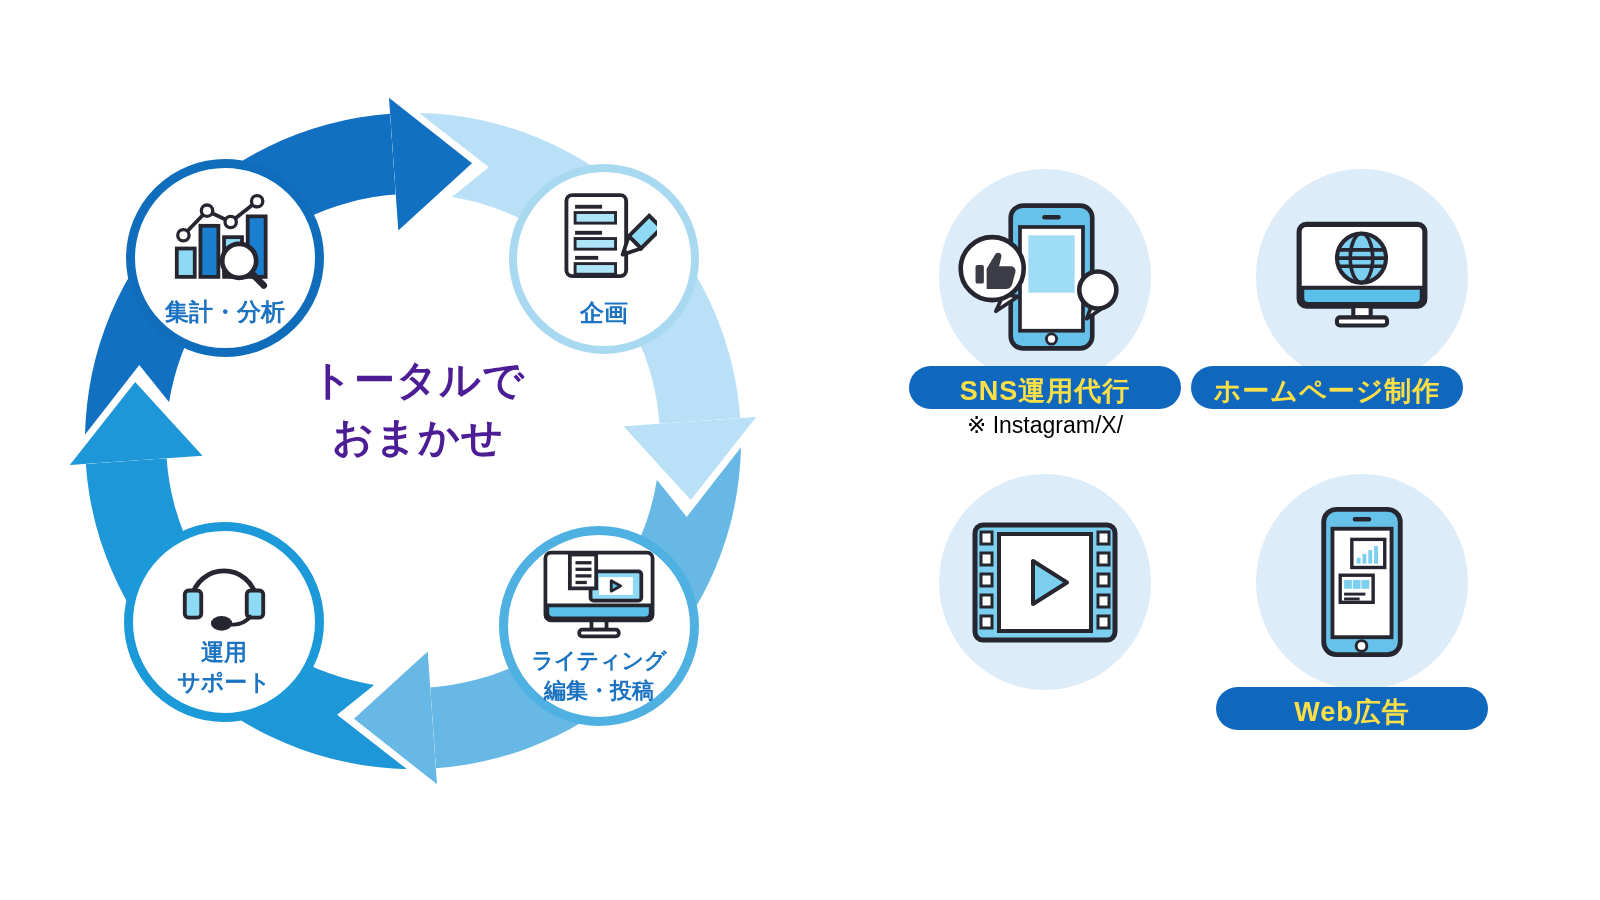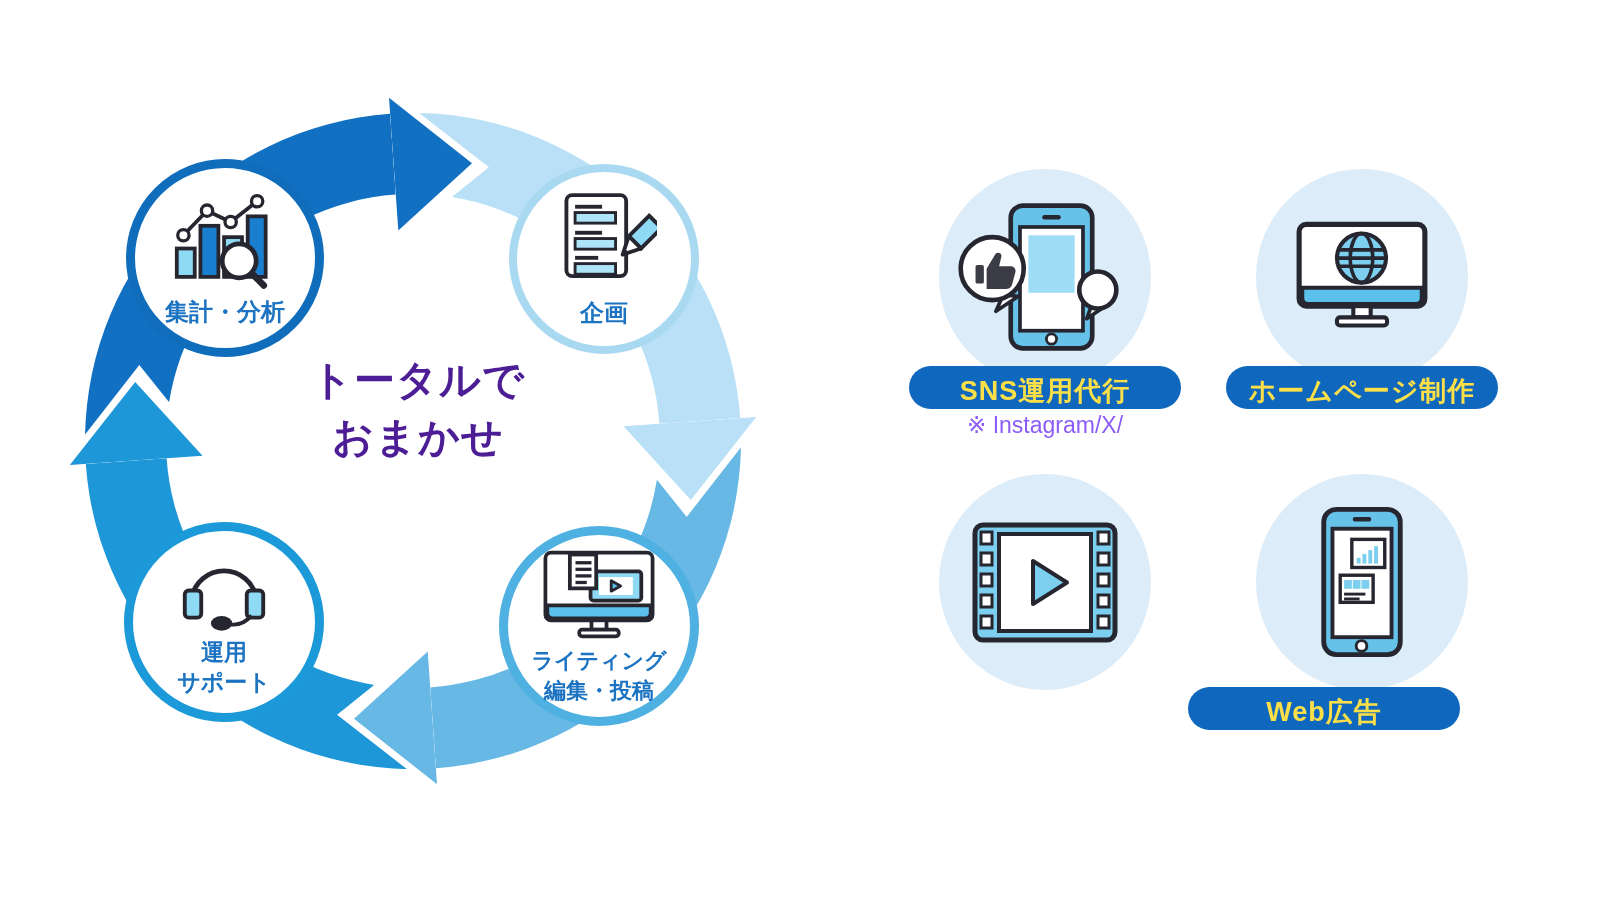--- a/index.html
+++ b/index.html
@@ -10,21 +10,21 @@
   .node{position:absolute;background:#fff;border-radius:50%;box-sizing:border-box;
         display:flex;flex-direction:column;align-items:center;justify-content:center;}
   .node-label{color:#1c73c1;font-weight:700;text-align:center;line-height:1.32;}
   .center-text{position:absolute;left:253px;top:352px;width:330px;text-align:center;
         color:#4c1d95;font-size:41px;font-weight:800;line-height:57px;letter-spacing:1px;}
   .blob{position:absolute;width:212px;height:216px;border-radius:50%;background:#dcecf8;
         display:flex;align-items:center;justify-content:center;}
   .pill{position:absolute;width:272px;height:43px;border-radius:22px;background:#0f68be;
         color:#fde047;font-size:27px;font-weight:700;display:flex;align-items:flex-end;
         justify-content:center;letter-spacing:1px;}
-  .note{position:absolute;width:272px;text-align:center;color:#8b5cf6;font-size:23px;
+  .note{position:absolute;width:272px;text-align:center;color:#000000;font-size:23px;
         line-height:34px;font-weight:400;}
 </style>
 </head>
 <body>
 
 <div class="stage">
 
   <svg id="cycle-ring" class="ring" width="830" height="900" viewBox="0 0 830 900">
       <path d="M85.2,452.4 A328 328 0 0 1 390.1,113.8 L395.8,194.6 A247 247 0 0 0 166.2,449.6 Z" fill="#1170c2"></path>
       <path d="M401.6,113.2 A328 328 0 0 1 740.2,418.1 L659.4,423.8 A247 247 0 0 0 404.4,194.2 Z" fill="#b9e0f6"></path>
@@ -143,21 +143,21 @@
       <path d="M9,68 h117 v10 a6,6 0 0 1 -6,6 h-105 a6,6 0 0 1 -6,-6 z" fill="#5bc0ea" stroke="#262630" stroke-width="4"></path>
       <circle cx="67" cy="39" r="24" fill="#7ccfef" stroke="#262630" stroke-width="4"></circle>
       <ellipse cx="67" cy="39" rx="11" ry="24" fill="none" stroke="#262630" stroke-width="3.5"></ellipse>
       <line x1="44" y1="31" x2="90" y2="31" stroke="#262630" stroke-width="3.5"></line>
       <line x1="43" y1="39" x2="91" y2="39" stroke="#262630" stroke-width="3.5"></line>
       <line x1="44" y1="47" x2="90" y2="47" stroke="#262630" stroke-width="3.5"></line>
       <rect x="59" y="86" width="17" height="11" fill="#fff" stroke="#262630" stroke-width="4"></rect>
       <rect x="43" y="97" width="49" height="8" rx="3" fill="#fff" stroke="#262630" stroke-width="4"></rect>
     </svg>
   </div>
-  <div class="pill" style="left:1226px;top:366px;">
+  <div class="pill" style="left:1191px;top:366px;">
     <span>ホームページ制作</span>
   </div>
 
   <div class="blob" style="left:939px;top:474px;">
     <svg width="150" height="125" viewBox="0 0 150 125">
       <rect x="5" y="5" width="140" height="115" rx="8" fill="#7ccfef" stroke="#262630" stroke-width="5"></rect>
       <rect x="29" y="14" width="92" height="97" fill="#fff" stroke="#262630" stroke-width="4"></rect>
       <path d="M63,41 L63,84 L97,62.5 Z" fill="#7ccfef" stroke="#262630" stroke-width="4" stroke-linejoin="round"></path>
       <g fill="#fff" stroke="#262630" stroke-width="3">
         <rect x="11" y="12" width="11" height="12"></rect>
@@ -186,17 +186,17 @@
       <rect x="60" y="43" width="4" height="18" fill="#7ccfef"></rect>
       <rect x="25" y="73" width="34" height="28" fill="#fff" stroke="#262630" stroke-width="3.5"></rect>
       <rect x="29" y="78" width="8" height="9" fill="#7ccfef"></rect>
       <rect x="38" y="78" width="8" height="9" fill="#7ccfef"></rect>
       <rect x="47" y="78" width="8" height="9" fill="#7ccfef"></rect>
       <rect x="29" y="91" width="22" height="3" fill="#262630"></rect>
       <rect x="29" y="96" width="16" height="3" fill="#262630"></rect>
       <circle cx="47" cy="146" r="5.5" fill="#fff" stroke="#262630" stroke-width="3"></circle>
     </svg>
   </div>
-  <div class="pill" style="left:1188px;top:687px;">
+  <div class="pill" style="left:1216px;top:687px;">
     <span>Web広告</span>
   </div>
 
 </div>
 
 </body></html>

